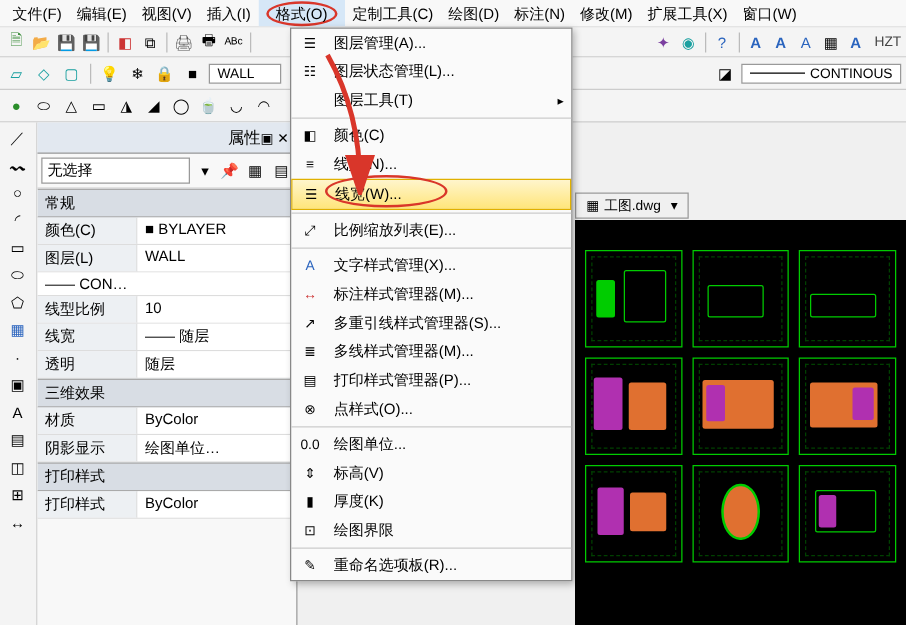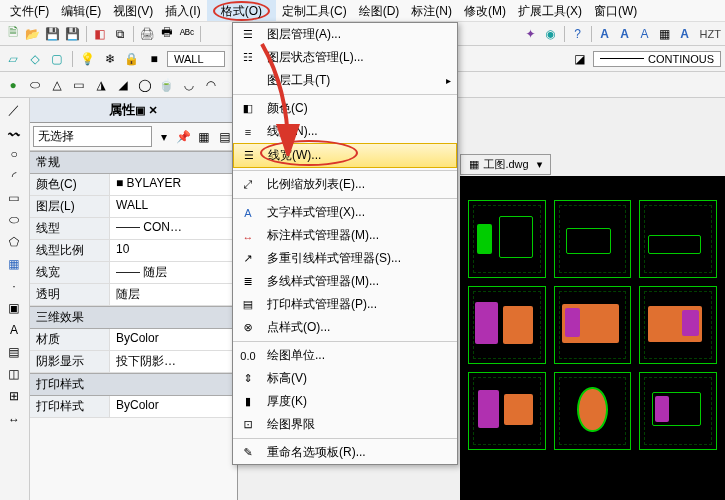--- a/index.html
+++ b/index.html
@@ -18,21 +18,21 @@
 
   .row2 { display: flex; align-items: center; gap: 4px; padding: 2px 4px; background: #f4f4f4; border-bottom: 1px solid #ccc; height: 26px; }
   .row3 { display: flex; align-items: center; gap: 4px; padding: 2px 4px; background: #f4f4f4; border-bottom: 1px solid #ccc; height: 26px; }
 
   
   .workspace { display: flex; height: calc(100% - 98px); }
   .left-toolstrip { width: 30px; background: #f4f4f4; border-right: 1px solid #ccc; display: flex; flex-direction: column; gap: 2px; padding: 2px; }
   .left-toolstrip .tbtn { height: 20px; width: 24px; }
 
   .prop-panel { width: 208px; background: #f8f8f8; border-right: 1px solid #999; display: flex; flex-direction: column; }
-  .prop-title { background: #e2e8f0; padding: 3px 6px; font-size: 13px; display: flex; align-items: center; justify-content: center; border-bottom: 1px solid #999; font-weight: bold; }
+  .prop-title { background: #e2e8f0; padding: 3px 6px; font-size: 13px; display: flex; align-items: center; justify-content: flex-end; border-bottom: 1px solid #999; }
   .prop-title .x { font-size: 11px; }
   .prop-selrow { display: flex; align-items: center; gap: 3px; padding: 3px; border-bottom: 1px solid #ccc; justify-content: center; }
   .prop-sel { border: 1px solid #999; background: #fff; padding: 1px 4px; font-size: 12px; flex: 1; }
   .prop-pin { width: 16px; height: 16px; display: inline-flex; align-items: center; justify-content: center; }
 
   .prop-list { flex: 1; overflow-y: auto; }
   .prop-cat { background: #d8dde4; padding: 2px 6px; font-size: 12px; border-bottom: 1px solid #aaa; border-top: 1px solid #aaa; }
   .prop-row { display: flex; border-bottom: 1px solid #ddd; font-size: 12px; }
   .prop-label { width: 80px; padding: 2px 6px; border-right: 1px solid #ddd; background: #edf0f3; }
   .prop-val { flex: 1; padding: 2px 6px; background: #fff; }
@@ -191,21 +191,20 @@
       <div class="prop-cat">常规</div>
       <div class="prop-row">
           <span class="prop-label">颜色(C)</span>
           <span class="prop-val">■ BYLAYER</span>
         </div>
       <div class="prop-row">
           <span class="prop-label">图层(L)</span>
           <span class="prop-val">WALL</span>
         </div>
       <div class="prop-row">
-          <span class="prop-label">线型</span>
           <span class="prop-val">—— CON…</span>
         </div>
       <div class="prop-row">
           <span class="prop-label">线型比例</span>
           <span class="prop-val">10</span>
         </div>
       <div class="prop-row">
           <span class="prop-label">线宽</span>
           <span class="prop-val">—— 随层</span>
         </div>
@@ -214,21 +213,21 @@
           <span class="prop-val">随层</span>
         </div>
 
       <div class="prop-cat">三维效果</div>
       <div class="prop-row">
           <span class="prop-label">材质</span>
           <span class="prop-val">ByColor</span>
         </div>
       <div class="prop-row">
           <span class="prop-label">阴影显示</span>
-          <span class="prop-val">投下阴影…</span>
+          <span class="prop-val">绘图单位…</span>
         </div>
 
       <div class="prop-cat">打印样式</div>
       <div class="prop-row">
           <span class="prop-label">打印样式</span>
           <span class="prop-val">ByColor</span>
         </div>
     </div>
   </div>
 </div>

